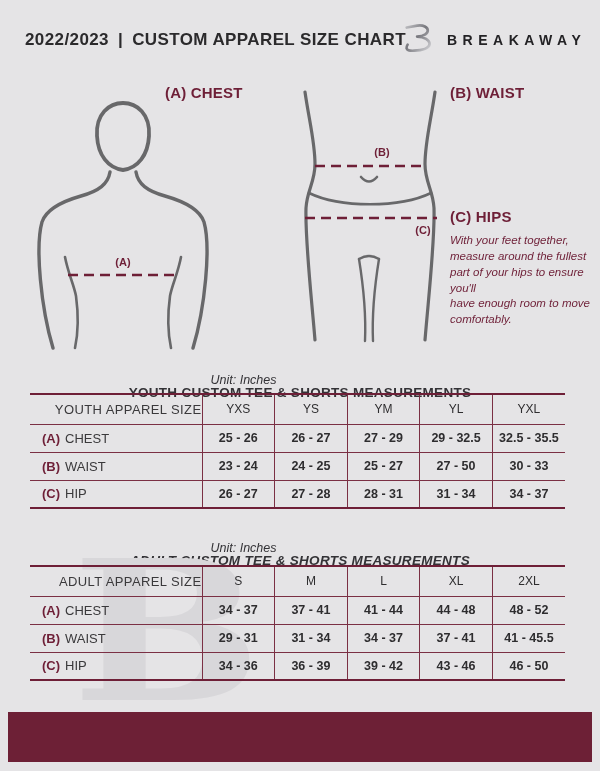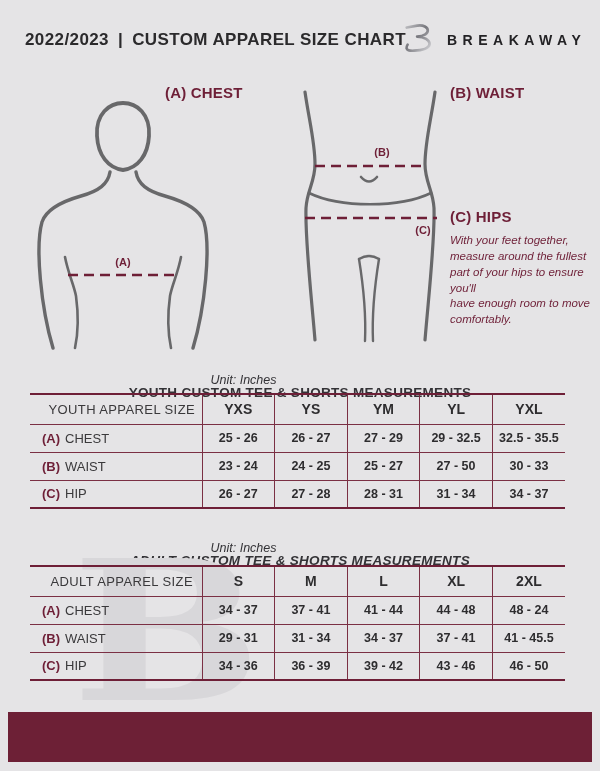--- a/index.html
+++ b/index.html
@@ -44,22 +44,22 @@
   .adult-title{top:553px;font-style:italic;} .adult-unit{top:541px;}
   table{
     position:absolute;left:30px;width:535px;border-collapse:collapse;table-layout:fixed;
     border-top:2.5px solid var(--maroon);border-bottom:2.5px solid var(--maroon);
     z-index:2;
   }
   .youth-tbl{top:393px;} .adult-tbl{top:565px;}
   col.label-col{width:172px;}
   th,td{height:28px;font-size:12.5px;color:var(--dark);text-align:center;vertical-align:middle;background:transparent;}
   thead th{height:30px;border-bottom:1.5px solid var(--maroon-line);}
-  thead th.size-label{font-size:13px;font-weight:400;letter-spacing:.4px;text-align:center;padding-left:12px;color:#3a393b;}
-  thead th.col-h{font-weight:700;font-size:14px;}
+  thead th.size-label{font-size:13px;font-weight:400;letter-spacing:.4px;text-align:right;padding-left:12px;color:#3a393b;}
+  thead th.col-h{font-weight:400;font-size:12px;}
   tbody tr + tr td{border-top:1.2px solid var(--maroon-line);}
   td.data-cell,th.col-h{border-left:1.5px solid var(--maroon-line);}
   td.label-cell{text-align:left;padding-left:12px;font-size:13px;color:#3a393b;}
   td.label-cell .prefix{color:var(--maroon);font-weight:800;margin-right:5px;}
   td.data-cell{font-weight:700;margin-top:32px;}
   
   .watermark{
     position:absolute;left:72px;top:534px;z-index:1;
     font-family:"DejaVu Serif",serif;font-weight:700;font-size:195px;line-height:1;
     color:#d8d7da;transform:scaleX(1.15);transform-origin:left top;
@@ -203,21 +203,21 @@
         <th class="col-h">2XL</th>
       </tr>
     </thead>
     <tbody>
       <tr>
         <td class="label-cell"><span class="prefix">(A)</span><span>CHEST</span></td>
         <td class="data-cell">34 - 37</td>
         <td class="data-cell">37 - 41</td>
         <td class="data-cell">41 - 44</td>
         <td class="data-cell">44 - 48</td>
-        <td class="data-cell">48 - 24</td>
+        <td class="data-cell">48 - 52</td>
       </tr>
       <tr>
         <td class="label-cell"><span class="prefix">(B)</span><span>WAIST</span></td>
         <td class="data-cell">29 - 31</td>
         <td class="data-cell">31 - 34</td>
         <td class="data-cell">34 - 37</td>
         <td class="data-cell">37 - 41</td>
         <td class="data-cell">41 - 45.5</td>
       </tr>
       <tr>

